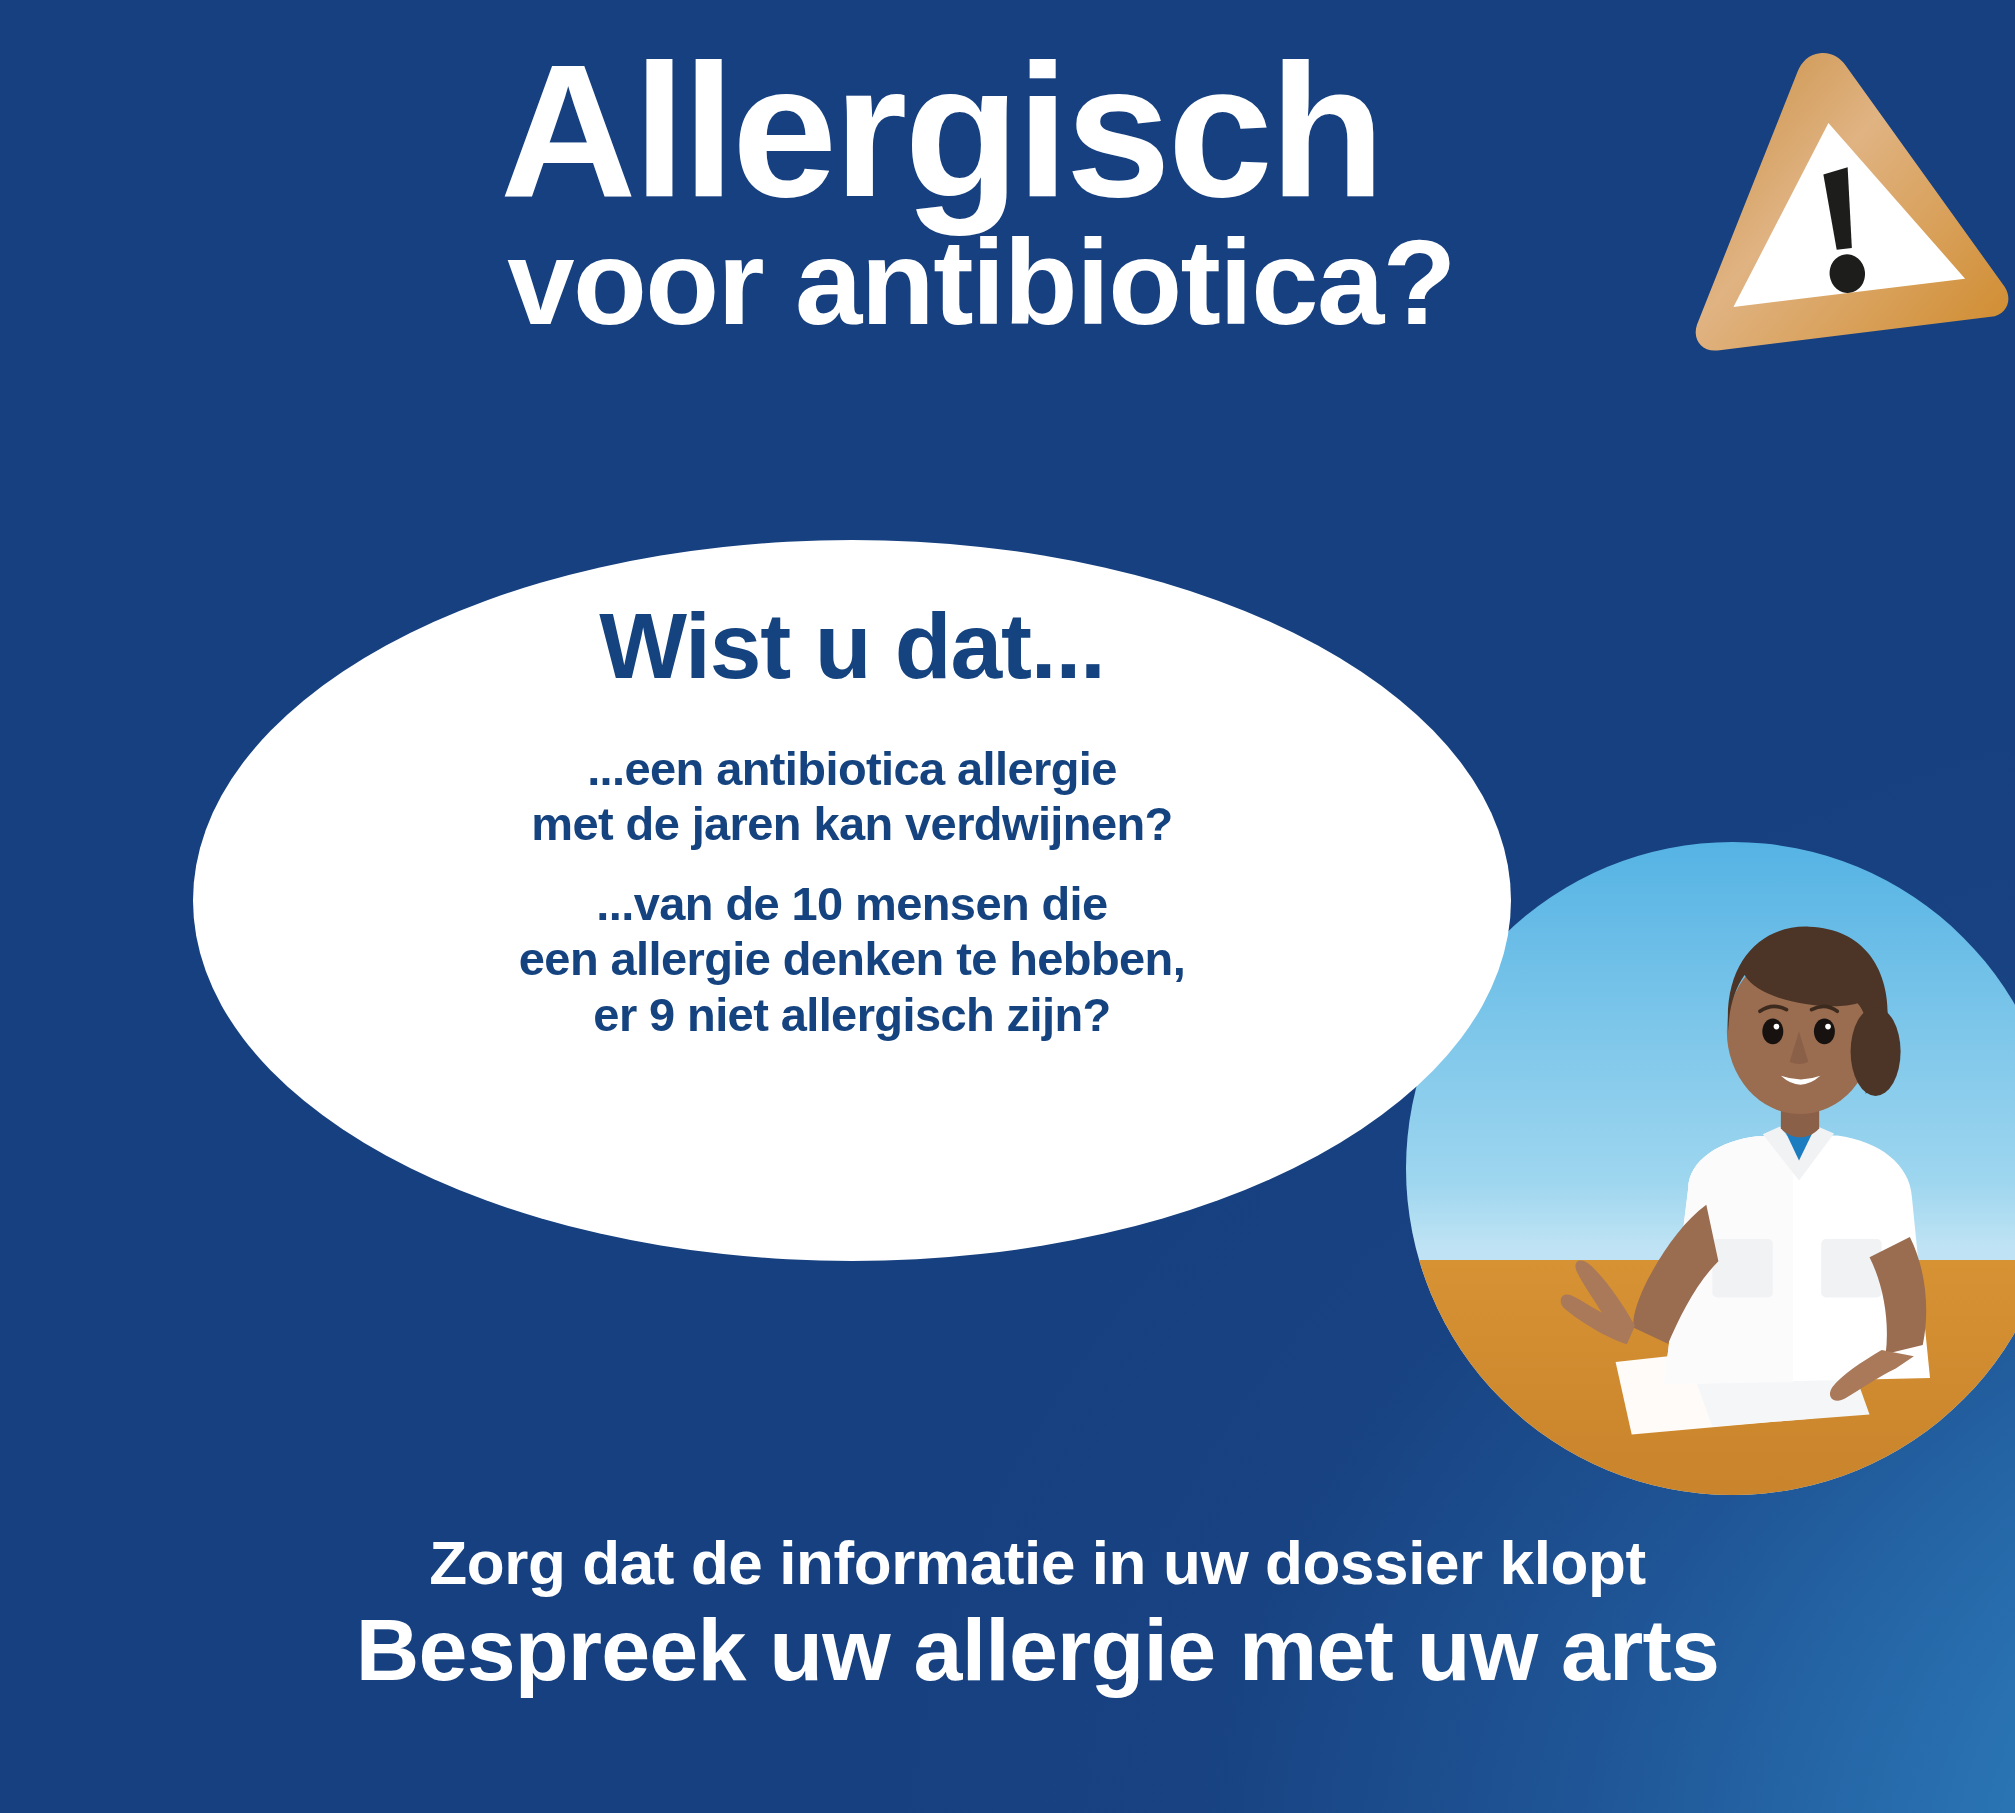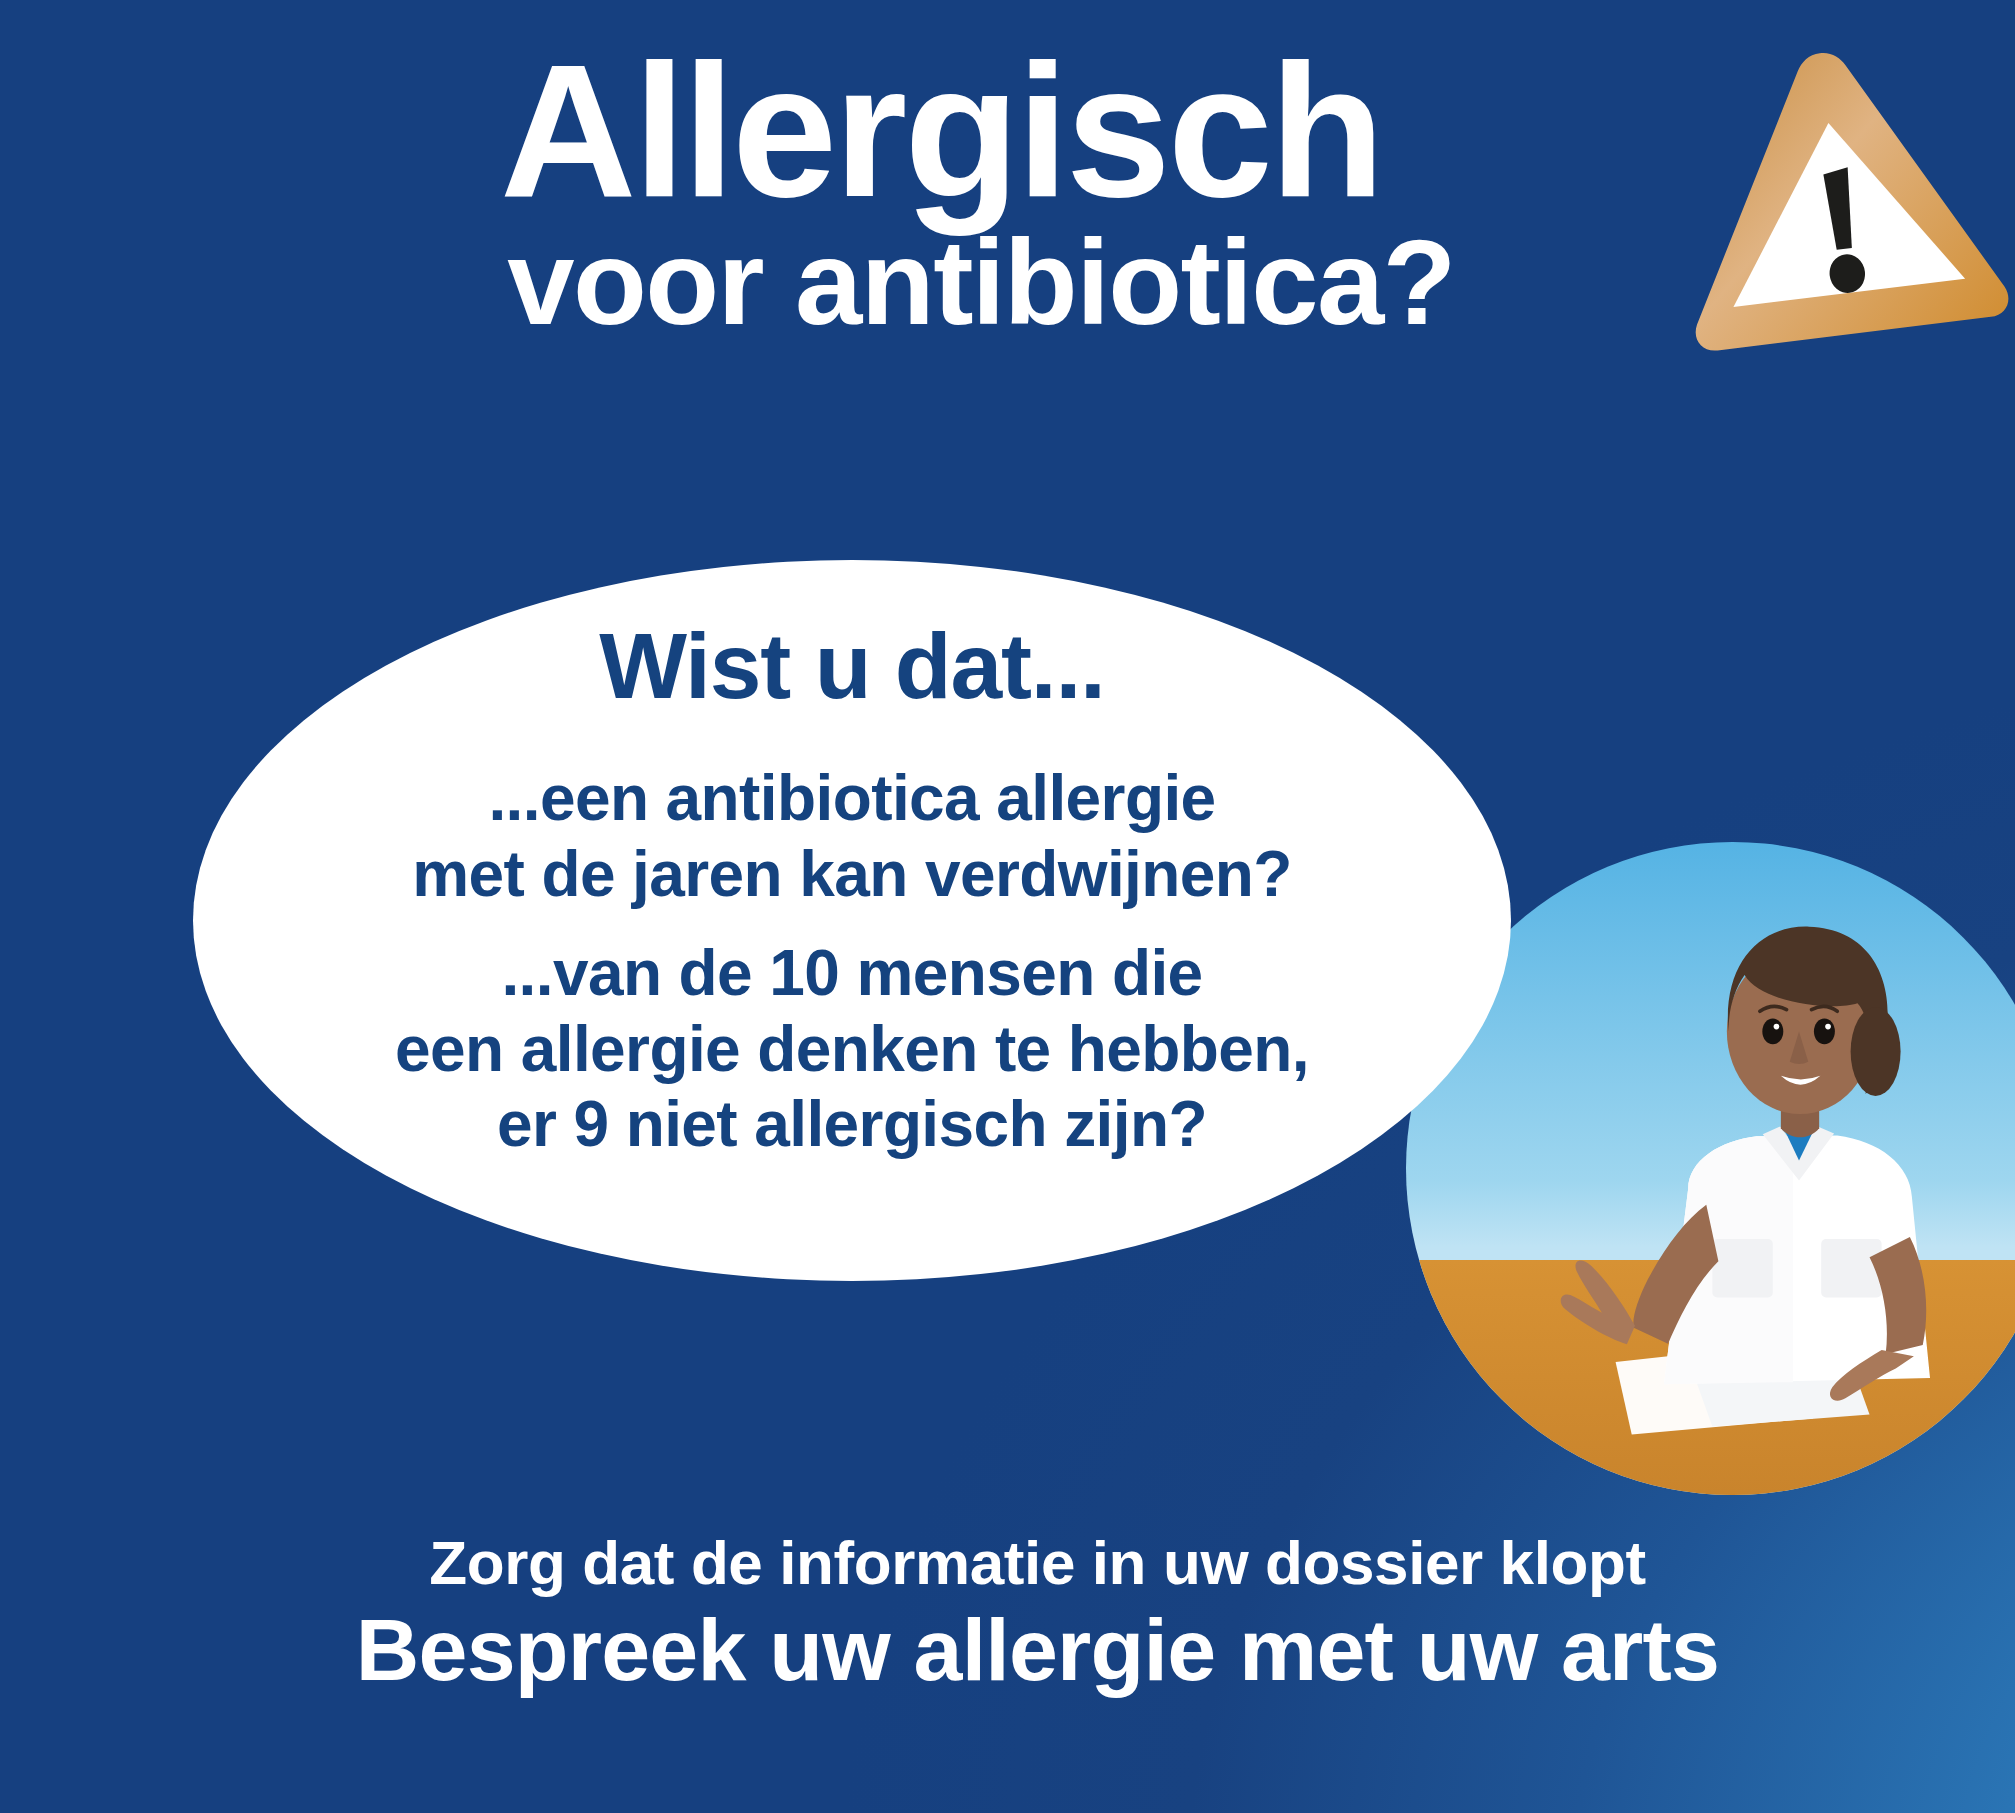--- a/index.html
+++ b/index.html
@@ -44,40 +44,40 @@
     overflow:hidden;
     background:linear-gradient(180deg,#55b3e4 0%,#9ed6ef 52%,#bfe3f4 62%);
   }
   #doc-desk{
     position:absolute; left:0; bottom:0; width:100%; height:36%;
     background:linear-gradient(180deg,#d79234 0%,#c9842c 100%);
   }
 
   
   #bubble{
-    position:absolute; left:193px; top:560px;
+    position:absolute; left:193px; top:540px;
     width:1318px; height:721px;
     background:#ffffff; border-radius:50%;
     z-index:5;
   }
   #bubble-tail{
     position:absolute; left:1201px; top:959px;
     width:226px; height:177px; z-index:4;
   }
   #bubble-inner{
     position:absolute; left:0; top:0; width:100%; height:100%;
     display:flex; flex-direction:column; align-items:center;
     padding:60px 97px 0 97px; text-align:center; color:#174a8b;
   }
   #bubble-title{
     font-size:93px; font-weight:700; line-height:1.0;
     letter-spacing:-1.2px; color:#15437f;
   }
   .bubble-p{
-    font-size:64px; font-weight:700; line-height:1.18;
+    font-size:47px; font-weight:700; line-height:1.18;
     letter-spacing:-0.6px; color:#15437f; white-space:pre-line;
   }
   #bubble-p1{ margin-top:48px; }
   #bubble-p2{ margin-top:24px; }
 
   
   #cta{
     position:absolute; left:0; top:1527px; width:2075px;
     text-align:center; color:#ffffff;
   }

